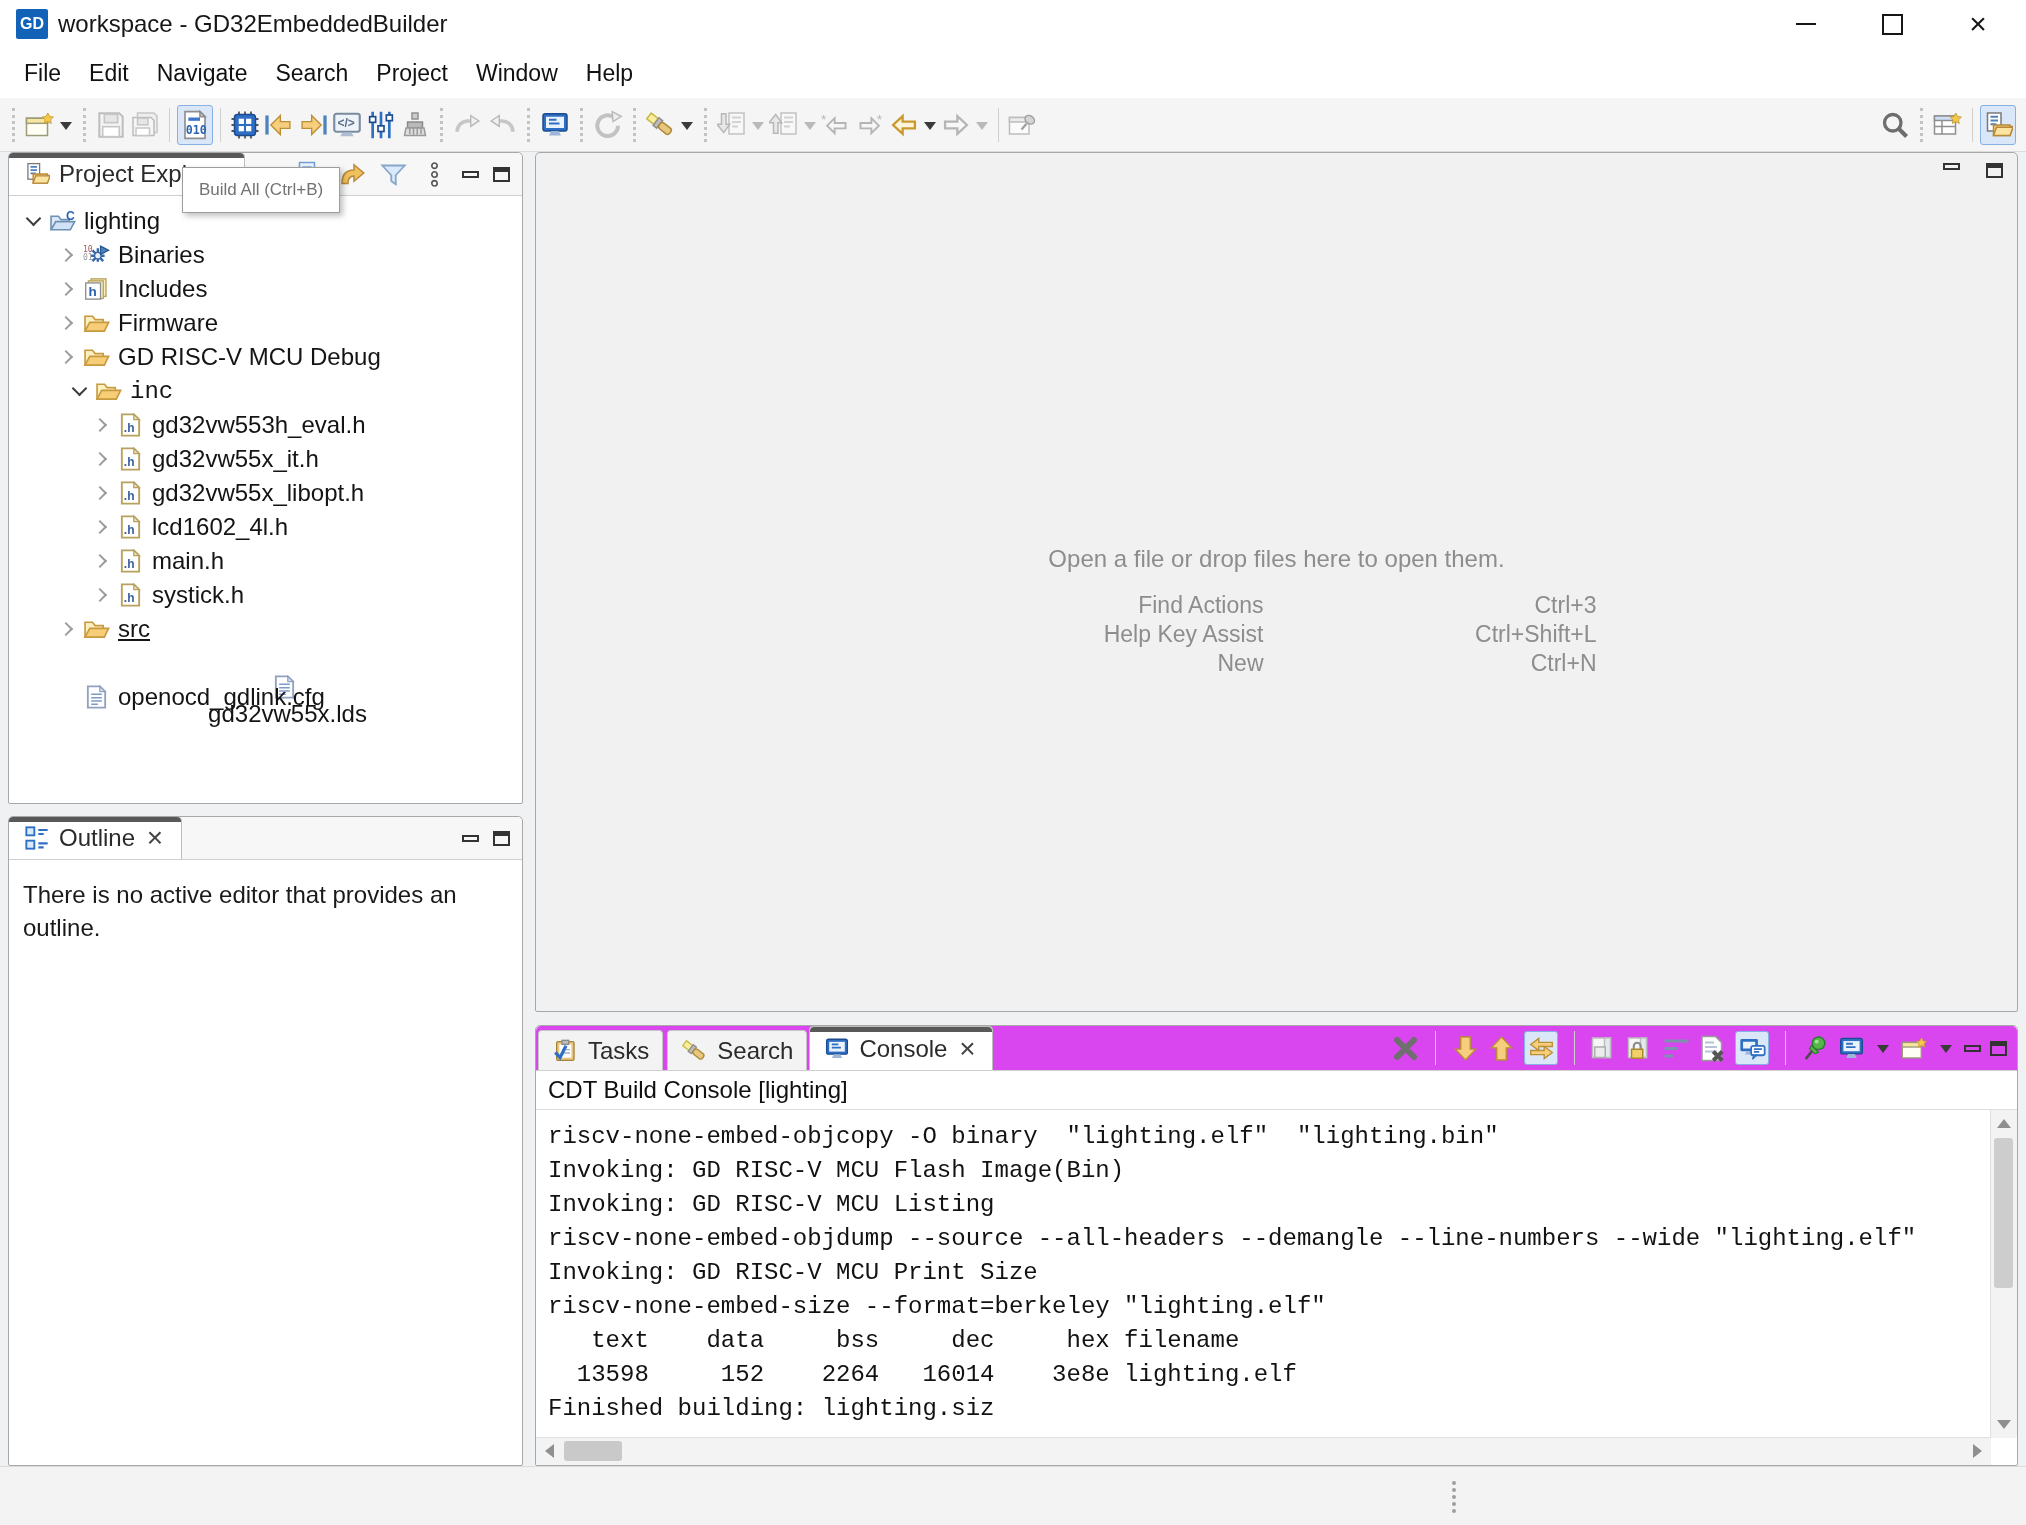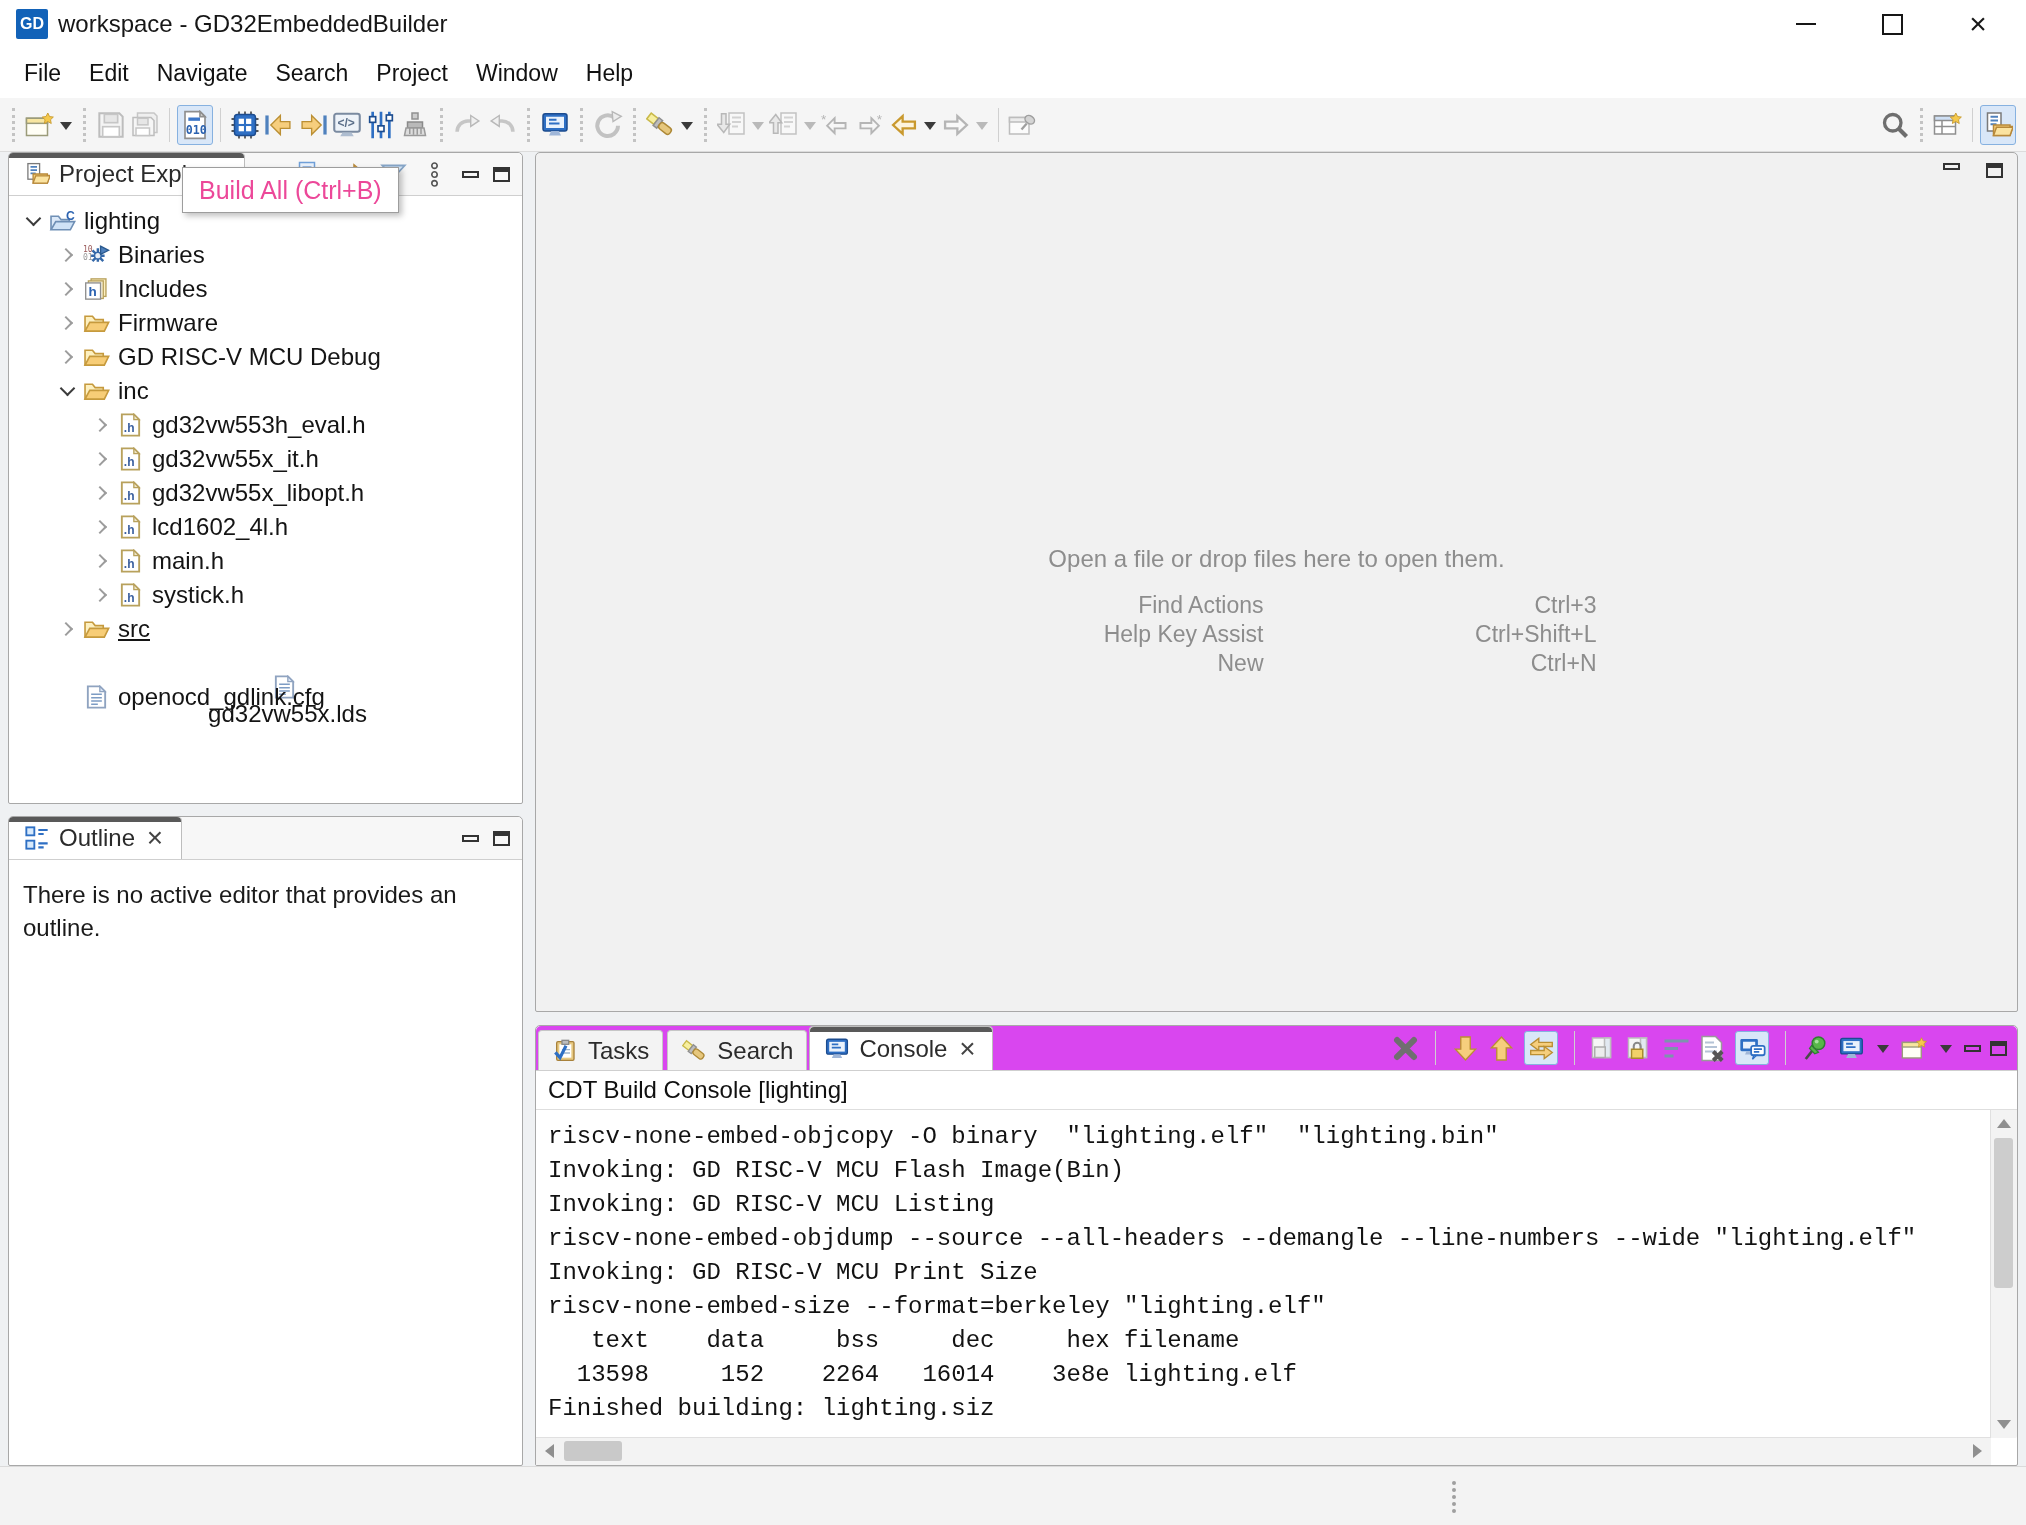--- a/index.html
+++ b/index.html
@@ -48,21 +48,21 @@
   #pe{left:8px;top:152px;width:515px;height:652px}
   #pe-tree{padding-top:8px}
   .tree-row{height:34px;display:flex;align-items:center;font-size:24px;color:#141414;white-space:nowrap}
   .chev{width:28px;height:28px;display:inline-flex;align-items:center;justify-content:center;flex:none}
   .chev.collapsed::before{content:"";width:8px;height:8px;border-right:2.2px solid #9c9c9c;border-bottom:2.2px solid #9c9c9c;transform:rotate(-45deg);margin-left:-3px}
   .chev.expanded::before{content:"";width:9px;height:9px;border-right:2.4px solid #3c3c3c;border-bottom:2.4px solid #3c3c3c;transform:rotate(45deg);margin-top:-5px}
   .tree-icon{width:30px;height:26px;display:inline-flex;align-items:center;justify-content:center;margin-right:7px;flex:none}
   .tree-icon svg{width:27px;height:24px}
   
   #tooltip{position:absolute;left:182px;top:167px;height:44px;background:#fff;border:1px solid #9d9d9d;
-    box-shadow:3px 3px 6px rgba(0,0,0,.25);display:flex;align-items:center;padding:0 16px;font-size:25px;color:#ec4899;z-index:60;white-space:nowrap}
+    box-shadow:3px 3px 6px rgba(0,0,0,.25);display:flex;align-items:center;padding:0 16px;font-size:17px;color:#737373;z-index:60;white-space:nowrap}
   
   #outline{left:8px;top:816px;width:515px;height:650px}
   #outline-msg{padding:18px 14px;font-size:24px;color:#1a1a1a;line-height:33px}
   
   #editor{left:535px;top:152px;width:1483px;height:860px;background:#f1f1f1}
   #editor-controls{position:absolute;top:10px;right:14px;display:flex;gap:26px}
   #editor-hint{margin-top:392px;text-align:center;font-size:24px;color:#8d8d8d}
   #sc{display:grid;grid-template-columns:1fr 1fr;column-gap:26px;width:640px;margin:18px auto 14px;font-size:23px;color:#8d8d8d;line-height:29px}
   .sc-row{display:contents}
   .sc-a{text-align:right}
@@ -424,21 +424,21 @@
       <div class="tree-row" style="padding-left: 44px;">
     <span class="chev collapsed"></span>
     <span class="tree-icon">
           <svg viewBox="0 0 20 17">
             <path d="M1.5 14.5 V3.5 h5.5 l2 2.5 h6 v2" fill="#fdf0c0" stroke="#c69a3d" stroke-width="1.2"></path>
             <path d="M1.5 14.5 L5 8 h14 l-3.2 6.5z" fill="#f7cd77" stroke="#c69a3d" stroke-width="1.2"></path>
           </svg>
         </span>
     <span class="tree-label">GD RISC-V MCU Debug</span>
   </div>
-      <div class="tree-row" style="padding-left: 44px;">
+      <div class="tree-row" style="padding-left: 56px; font-family: Liberation Mono, monospace;">
     <span class="chev expanded"></span>
     <span class="tree-icon">
           <svg viewBox="0 0 20 17">
             <path d="M1.5 14.5 V3.5 h5.5 l2 2.5 h6 v2" fill="#fdf0c0" stroke="#c69a3d" stroke-width="1.2"></path>
             <path d="M1.5 14.5 L5 8 h14 l-3.2 6.5z" fill="#f7cd77" stroke="#c69a3d" stroke-width="1.2"></path>
           </svg>
         </span>
     <span class="tree-label">inc</span>
   </div>
       <div class="tree-row" style="padding-left: 78px;">

